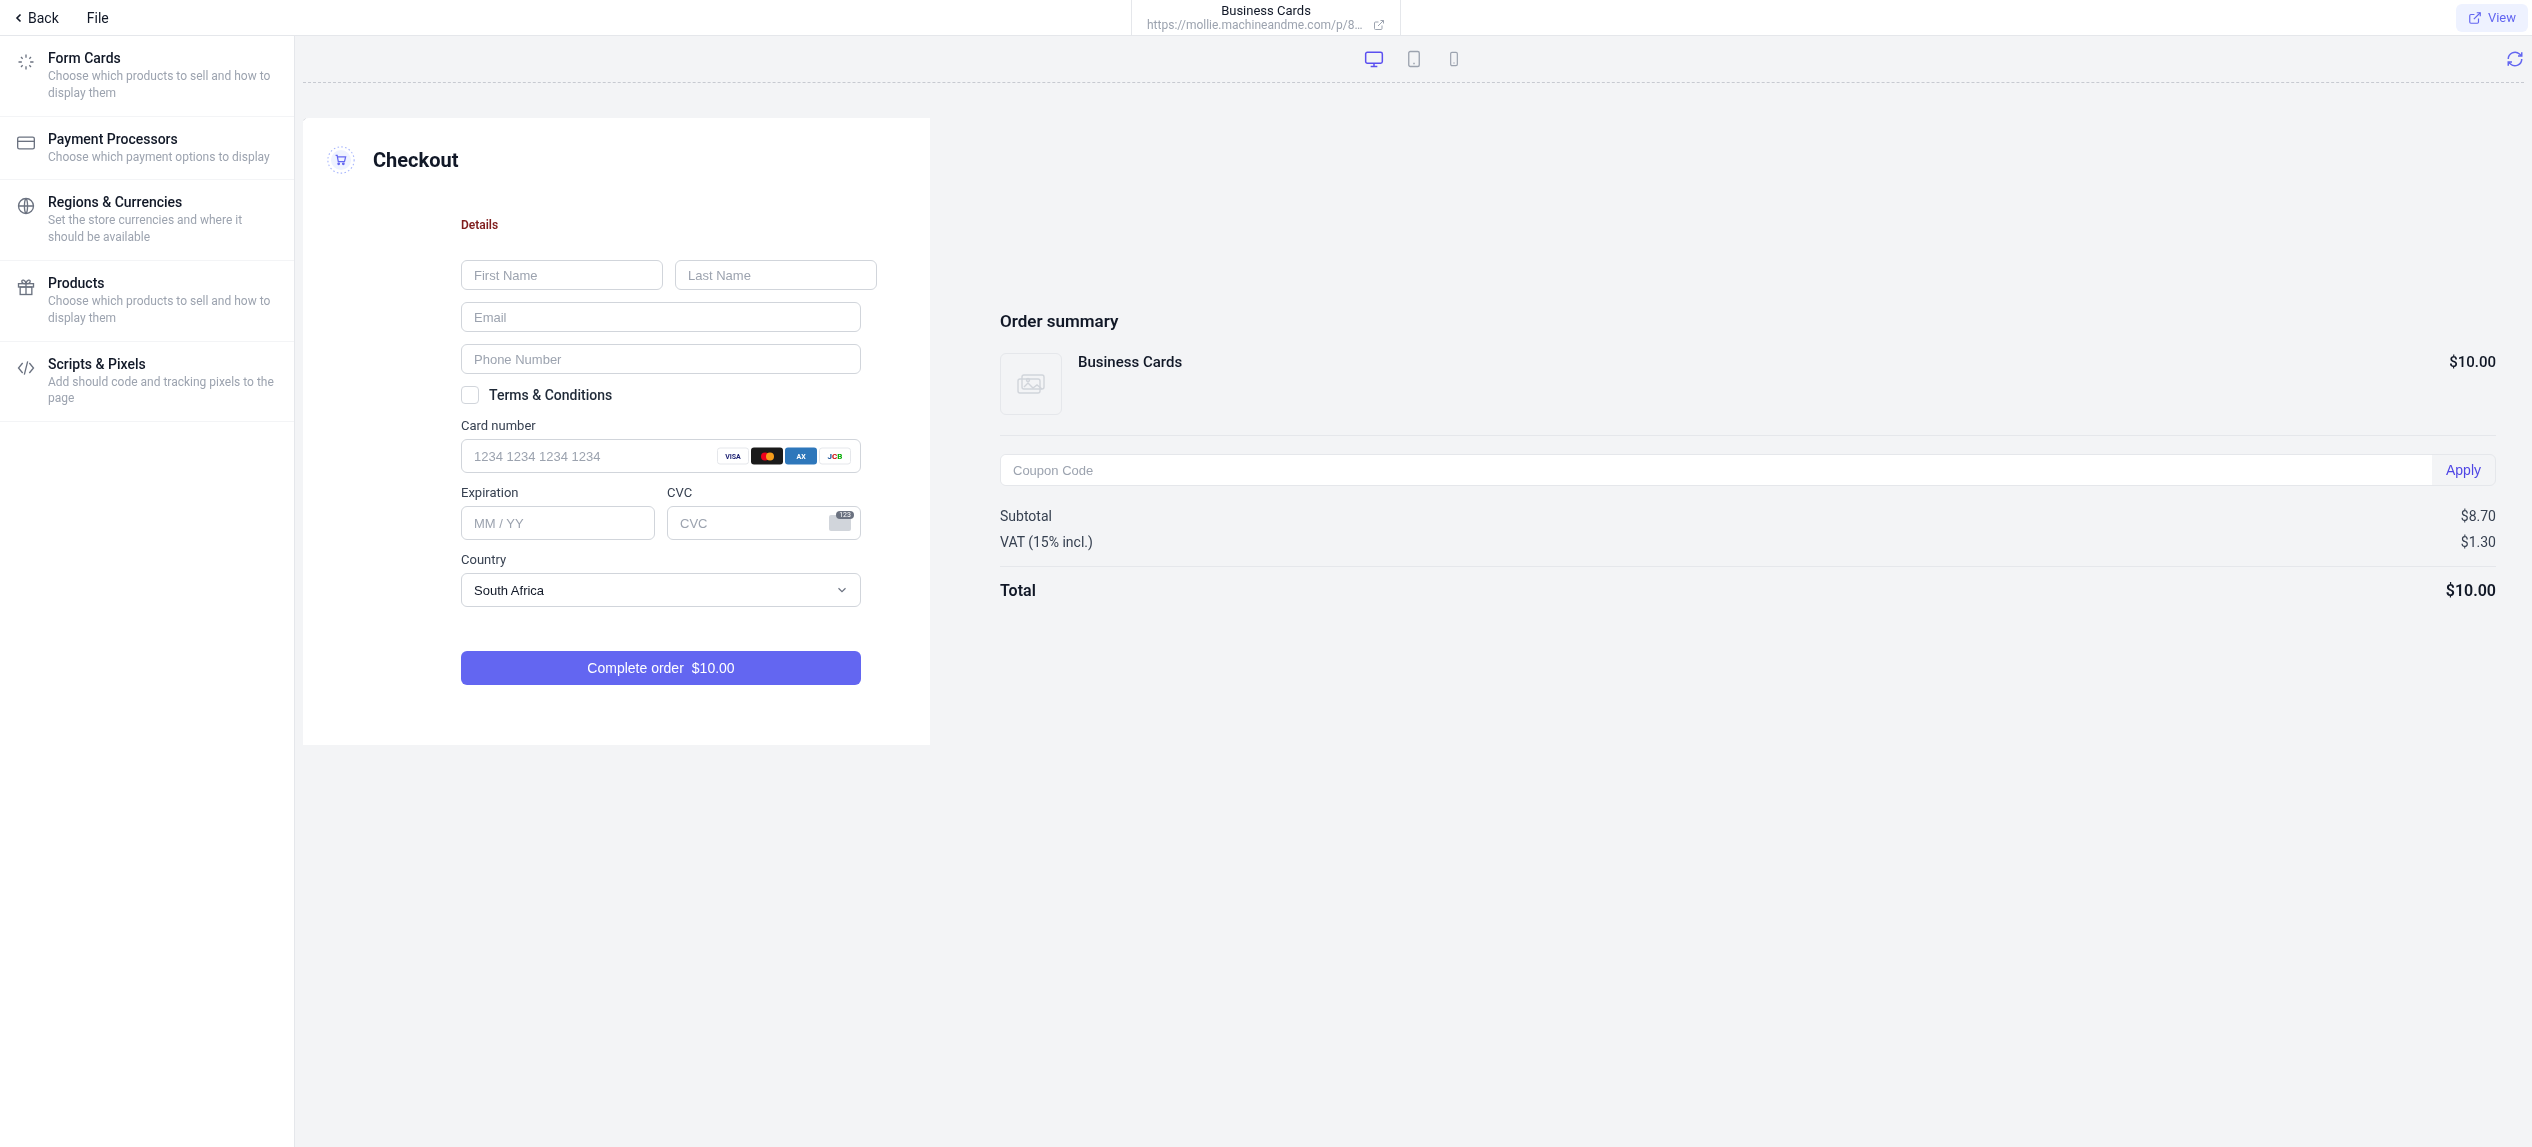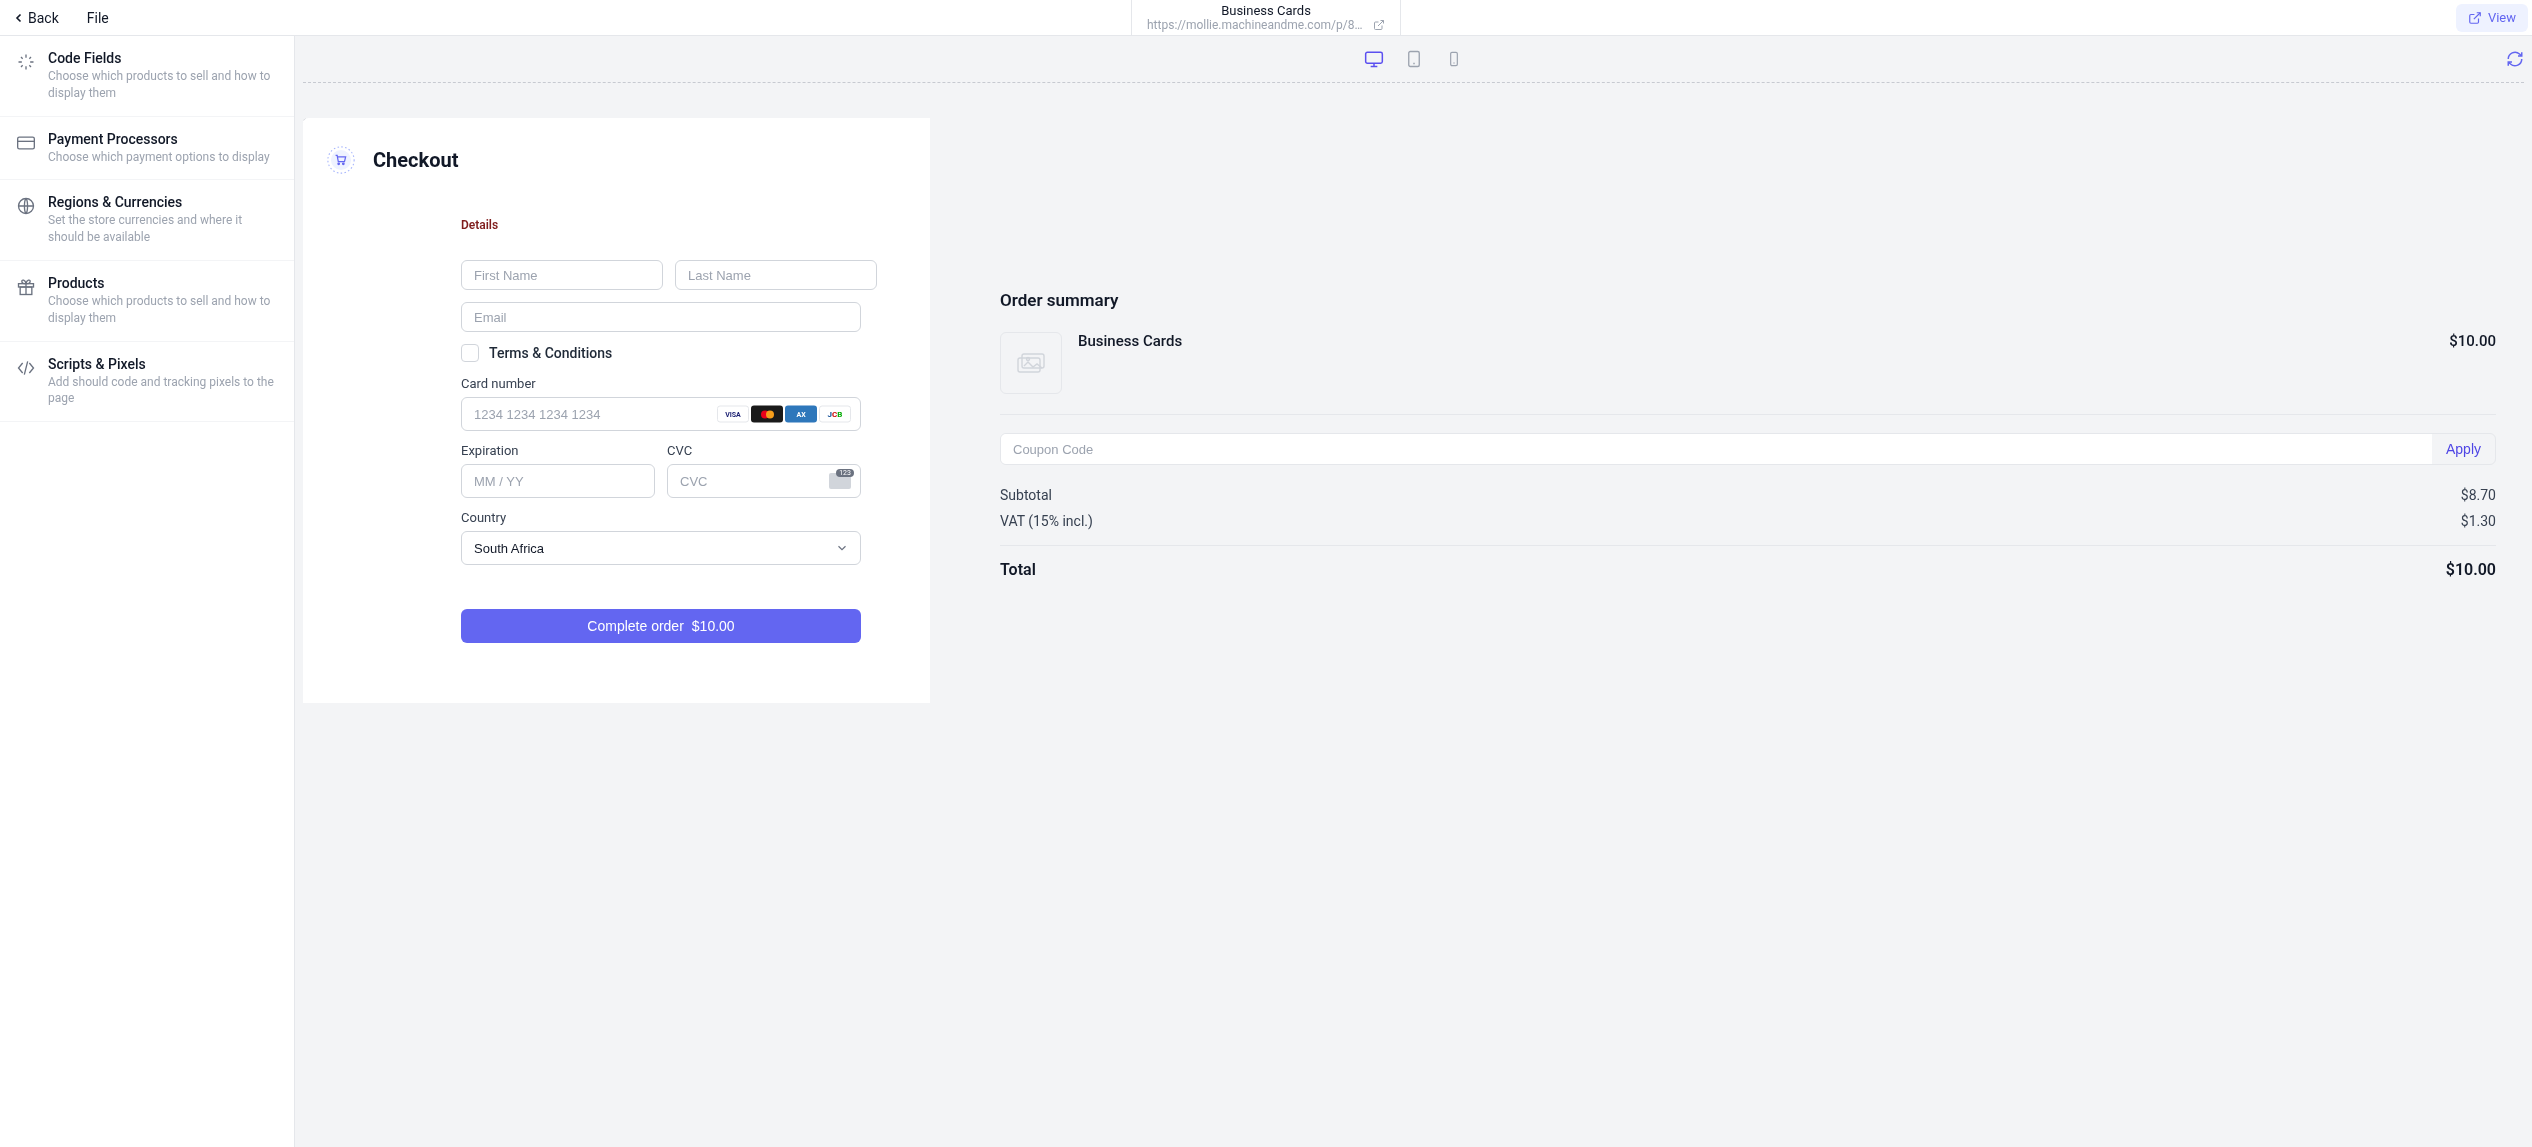--- a/index.html
+++ b/index.html
@@ -114,21 +114,21 @@
 
 <div class="main">
   <div class="sidebar">
     <div class="sidebar-item">
       <div class="sidebar-icon">
         <svg width="20" height="20" viewBox="0 0 24 24" fill="none" stroke="currentColor" stroke-width="1.6">
             <path d="M12 3v4M12 17v4M3 12h4M17 12h4M6 6l2 2M16 16l2 2M6 18l2-2M16 8l2-2"></path>
           </svg>
       </div>
       <div>
-        <div class="sidebar-item-title">Code Fields</div>
+        <div class="sidebar-item-title">Form Cards</div>
         <div class="sidebar-item-desc">Choose which products to sell and how to display them</div>
       </div>
     </div>
     <div class="sidebar-item">
       <div class="sidebar-icon">
         <svg width="20" height="20" viewBox="0 0 24 24" fill="none" stroke="currentColor" stroke-width="1.6">
             <rect x="2" y="5" width="20" height="14" rx="2"></rect>
             <path d="M2 10h20"></path>
           </svg>
       </div>
@@ -222,20 +222,23 @@
         </div>
 
         <div class="details-col">
           <div class="section-h">Details</div>
           <div class="row">
             <input class="input" placeholder="First Name" style="">
             <input class="input" placeholder="Last Name" style="">
           </div>
           <div class="row">
             <input class="input" placeholder="Email" style="">
+          </div>
+          <div class="row">
+            <input class="input" placeholder="Phone Number" style="">
           </div>
           <div class="check-row">
             <div class="checkbox"></div>
             <span style="font-size:14px; font-weight:500;">Terms &amp; Conditions</span>
           </div>
 
           <label class="label-sm">Card number</label>
           <div class="row">
             <div class="card-wrap" style="flex:1; position:relative;">
               <input class="input" style="width: 100%; height: 34px;" placeholder="1234 1234 1234 1234">

